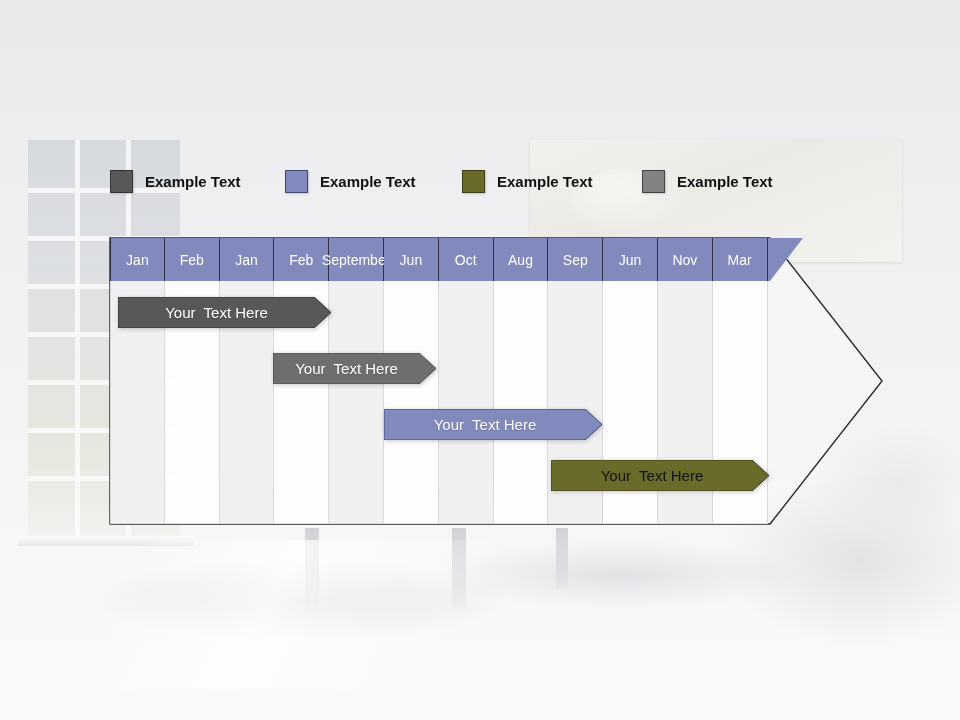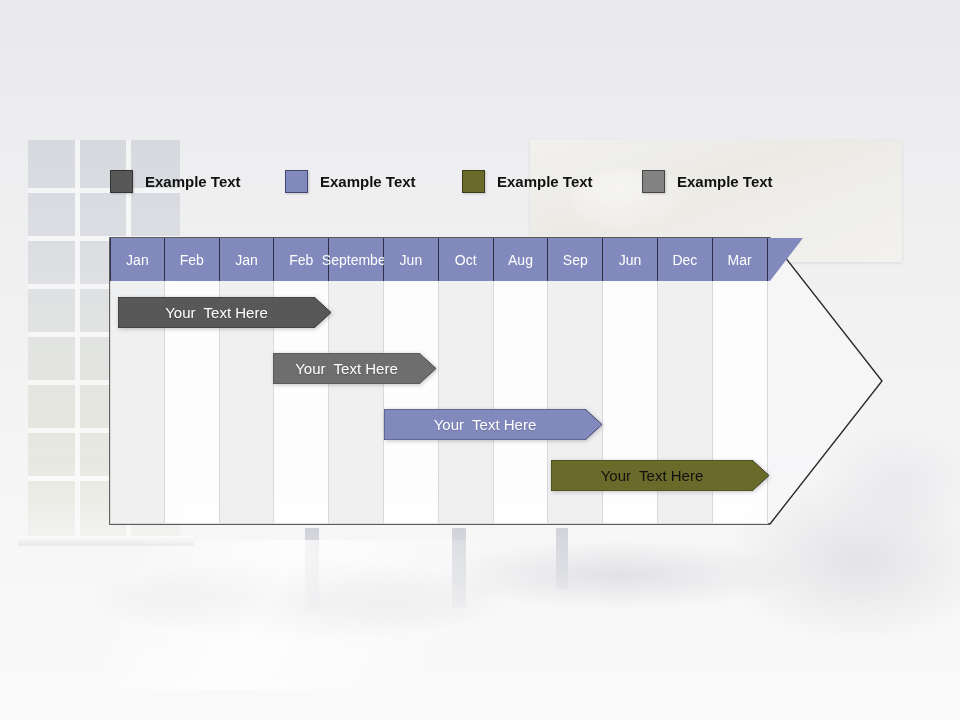--- a/index.html
+++ b/index.html
@@ -298,21 +298,21 @@
         <div class="month-cell">Jan</div>
         <div class="month-cell">Feb</div>
         <div class="month-cell">Jan</div>
         <div class="month-cell">Feb</div>
         <div class="month-cell">September</div>
         <div class="month-cell">Jun</div>
         <div class="month-cell">Oct</div>
         <div class="month-cell">Aug</div>
         <div class="month-cell">Sep</div>
         <div class="month-cell">Jun</div>
-        <div class="month-cell">Dec</div>
+        <div class="month-cell">Nov</div>
         <div class="month-cell">Mar</div>
       </div>
 
       <svg class="chart-svg" width="775" height="288" viewBox="0 0 775 288" style="pointer-events:none">
         <polygon points="659,1 694,1 661,44 659,44" fill="#8289bd" stroke="none"></polygon>
       </svg>
 
       <div class="bar light-text" style="left:9px; top:60px; width:213px;">
         <svg class="bar-shape" width="213" height="31" viewBox="0 0 213 31" preserveAspectRatio="none">
           <polygon points="0,0 196,0 213,15.5 196,31 0,31" fill="#585858" stroke="#333333" stroke-width="1"></polygon>

